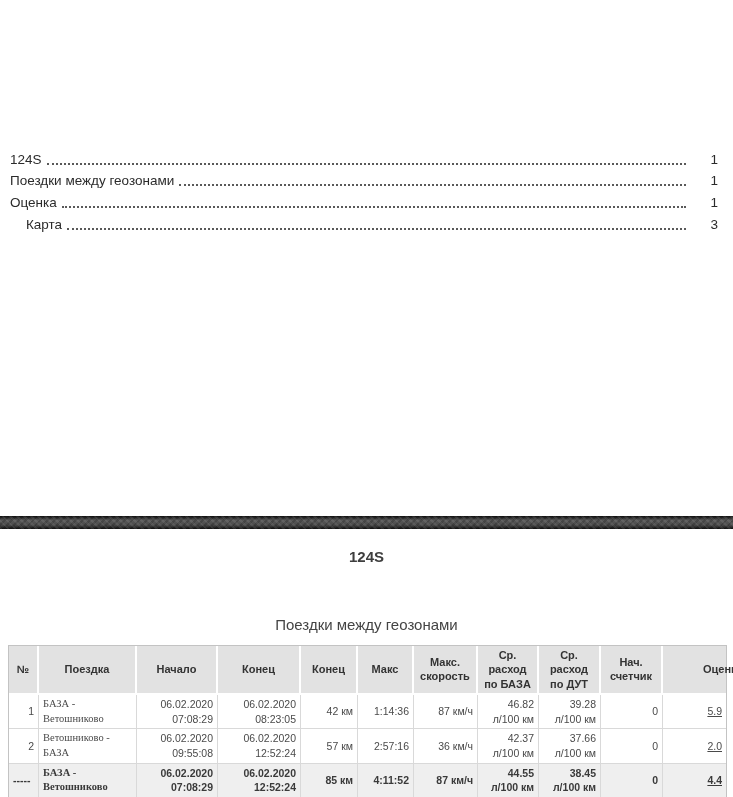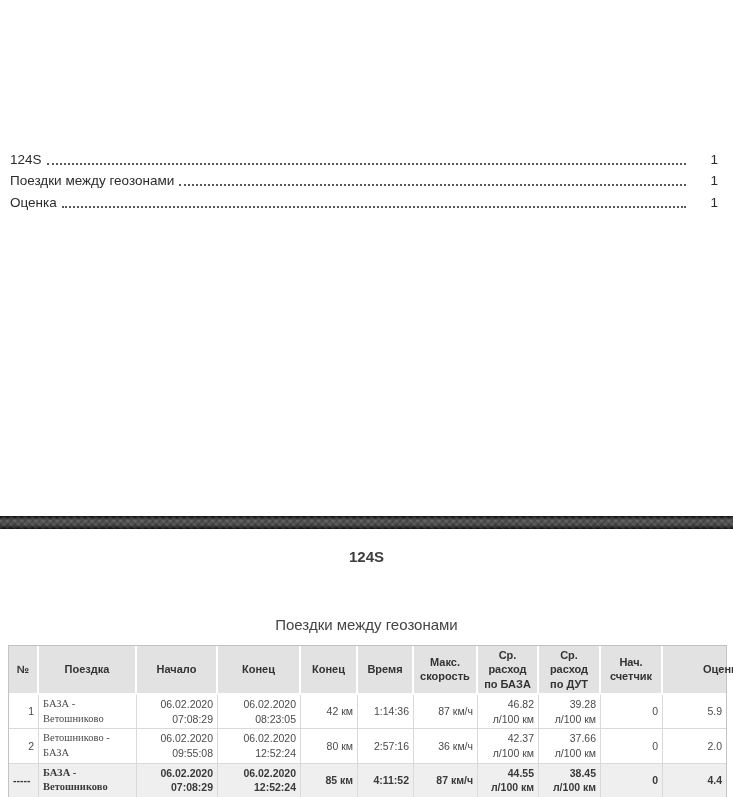--- a/index.html
+++ b/index.html
@@ -88,21 +88,21 @@
   table.trips th:last-child { border-right: none; padding-left: 40px; }
   table.trips td {
     background: #fff;
     height: 30px; padding: 2px 4px;
     border-right: 1px solid #d9d9d9;
     border-top: 1px solid #d9d9d9;
     vertical-align: middle;
     line-height: 1.4;
     word-wrap: break-word;
   }
-  table.trips td:last-child { border-right: none; }
+  table.trips td:last-child { border-right: none; text-decoration: underline; }
   table.trips tbody tr:first-child td { border-top: none; }
   td.al { text-align: left; font-family: Liberation Serif, serif; }
   td.ar { text-align: right; }
   td.num-cell { text-align: right; vertical-align: bottom; padding-bottom: 4px; }
   tr.total-row td {
     background: #efefef;
     font-weight: bold; color: #3a3a3a;
     height: 31px;
   }
   tr.total-row td.num-cell { text-align: left; vertical-align: middle; padding-bottom: 2px; }
@@ -121,20 +121,25 @@
     </div>
     <div class="toc-entry">
       <span class="label">Поездки между геозонами</span>
       <span class="leader"></span>
       <span class="page-num">1</span>
     </div>
     <div class="toc-entry">
       <span class="label">Оценка</span>
       <span class="leader"></span>
       <span class="page-num">1</span>
+    </div>
+    <div class="toc-entry indent">
+      <span class="label">Карта</span>
+      <span class="leader"></span>
+      <span class="page-num">3</span>
     </div>
   </div>
 
   <div class="page-break"></div>
 
   <div class="section-title">124S</div>
 
   <div class="table-title">Поездки между геозонами</div>
 
   <table class="trips">
@@ -151,21 +156,21 @@
         <col style="width:62px">
         <col style="width:63px">
     </colgroup>
     <thead>
       <tr>
         <th>№</th>
         <th>Поездка</th>
         <th>Начало</th>
         <th>Конец</th>
         <th>Конец</th>
-        <th>Время</th>
+        <th>Макс</th>
         <th>Макс. скорость</th>
         <th>Ср. расход по БАЗА</th>
         <th>Ср. расход по ДУТ</th>
         <th>Нач. счетчик</th>
         <th>Оценка</th>
       </tr>
     </thead>
     <tbody>
       <tr>
         <td class="num-cell">1</td>
@@ -178,21 +183,21 @@
         <td class="ar">46.82 л/100 км</td>
         <td class="ar">39.28 л/100 км</td>
         <td class="ar">0</td>
         <td class="ar">5.9</td>
       </tr>
       <tr>
         <td class="num-cell">2</td>
         <td class="al">Ветошниково - БАЗА</td>
         <td class="ar">06.02.2020 09:55:08</td>
         <td class="ar">06.02.2020 12:52:24</td>
-        <td class="ar">80 км</td>
+        <td class="ar">57 км</td>
         <td class="ar">2:57:16</td>
         <td class="ar">36 км/ч</td>
         <td class="ar">42.37 л/100 км</td>
         <td class="ar">37.66 л/100 км</td>
         <td class="ar">0</td>
         <td class="ar">2.0</td>
       </tr>
       <tr class="total-row">
         <td class="num-cell">-----</td>
         <td class="al">БАЗА - Ветошниково</td>

